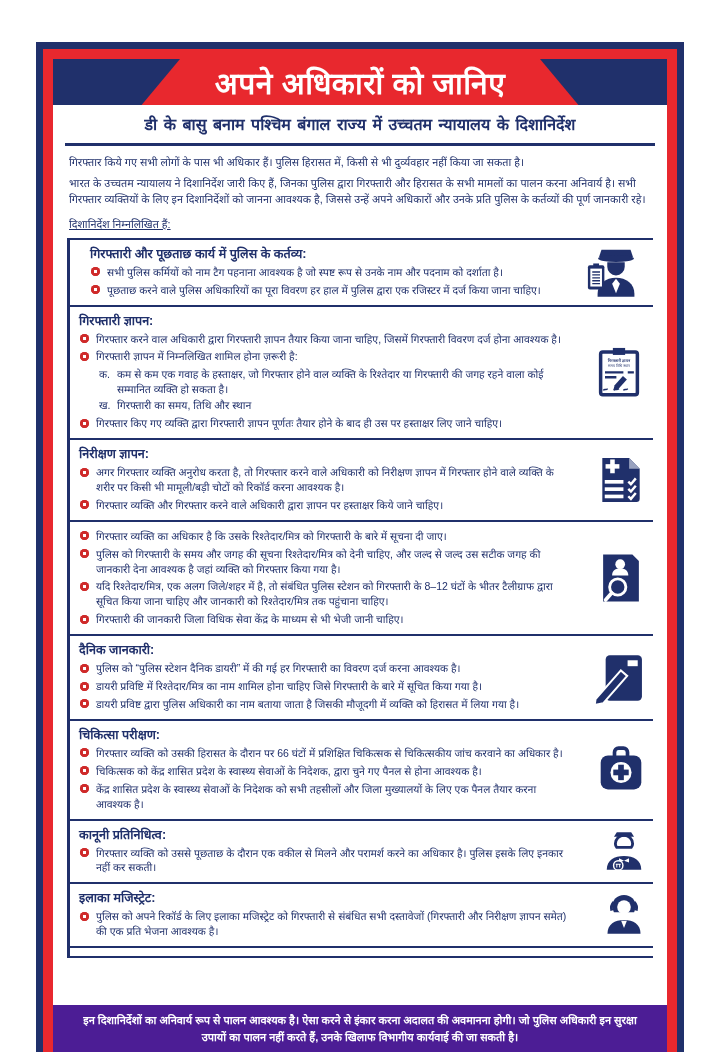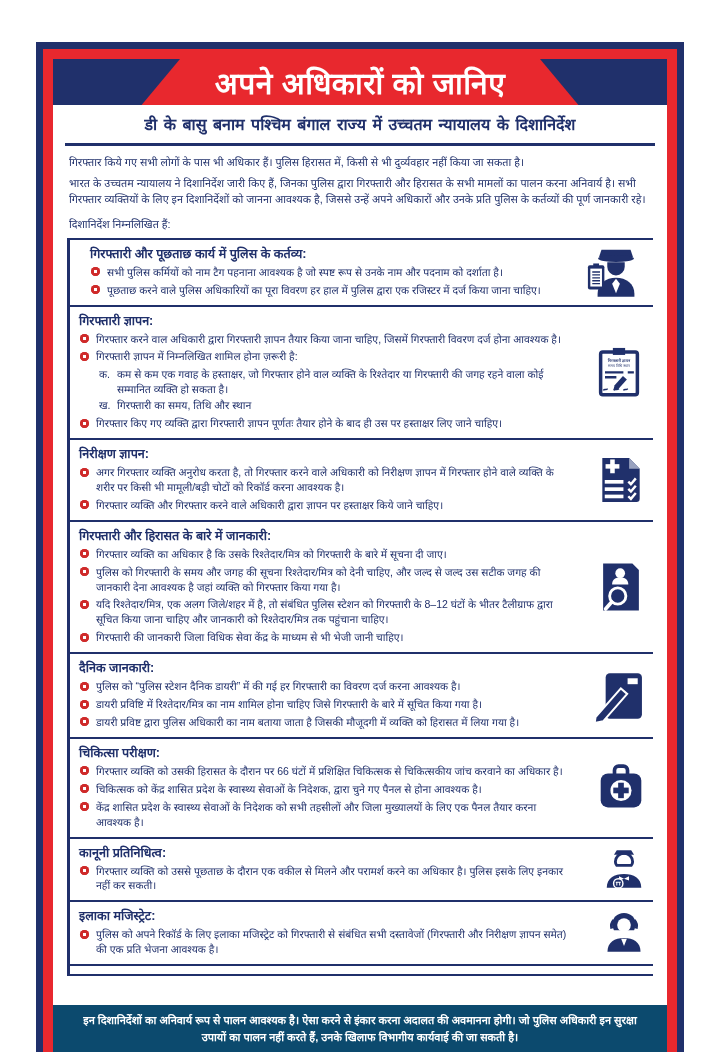--- a/index.html
+++ b/index.html
@@ -16,36 +16,36 @@
   .corner{position:absolute;top:0;height:100%;width:128px;background:#20306b;}
   .corner.left{left:-1px;clip-path:polygon(0 0,100% 0,70% 100%,0 100%);}
   .corner.right{right:-1px;clip-path:polygon(0 0,100% 0,100% 100%,30% 100%);}
   .title{position:relative;color:#ffffff;font-weight:bold;font-size:30px;letter-spacing:.5px;}
   .subtitle-band{height:38px;flex:none;background:#ffffff;display:flex;align-items:center;justify-content:center;}
   .subtitle{color:#20306b;font-weight:bold;font-size:16px;word-spacing:2px;}
   .divider{height:3px;background:#20306b;margin:0 12px;flex:none;}
   
   .content{flex:1;overflow:hidden;padding:3px 14px 0 14px;color:#20306b;border-radius:9px;}
   .intro p{margin:5px 2px;font-size:10.8px;line-height:1.5;}
-  .intro p.lead{margin-top:8px;margin-bottom:6px;}
+  .intro p.lead{margin-top:8px;margin-bottom:6px;text-decoration:underline;}
   
   .section{position:relative;border-left:3px solid #20306b;border-bottom:2px solid #20306b;
            padding:4px 80px 4px 9px;}
   .section:first-child{border-top:2px solid #20306b;padding-left:20px;}
   .section-title{font-size:12.6px;font-weight:bold;margin:1px 0 2px 0;}
   .bullet{display:flex;margin:3px 0;font-size:10.5px;line-height:1.42;}
   .badge{flex:none;width:9px;height:9px;margin:2.5px 7px 0 1px;border-radius:50%;
          background:radial-gradient(circle,#ffffff 0 1.7px,#cf2b2b 1.8px 100%);
          box-shadow:inset 0 0 0 1px #cf2b2b;}
   .subitem{display:flex;margin:1px 0 1px 20px;font-size:10.5px;line-height:1.42;}
   .sub-label{flex:none;width:18px;}
   .icon-wrap{position:absolute;right:6px;top:50%;transform:translateY(-50%);}
   .icon-wrap svg{width:100%;height:100%;display:block;}
   
-  .footer{flex:none;background:#0c4a6e;color:#ffffff;text-align:center;font-weight:bold;
+  .footer{flex:none;background:#4c1d95;color:#ffffff;text-align:center;font-weight:bold;
           font-size:11px;line-height:1.55;padding:7px 28px;}
 </style>
 </head>
 <body>
 
 <div class="poster">
   <div class="frame">
     <div class="inner">
 
       <div class="header">
@@ -152,21 +152,20 @@
                     <rect x="12" y="41" width="23" height="4.5"></rect>
                     <rect x="12" y="50" width="23" height="4.5"></rect>
                   </g>
                   <g stroke="#fff" stroke-width="3" fill="none">
                     <path d="M41 34l3.2 3.2 6-7.2M41 43l3.2 3.2 6-7.2M41 52l3.2 3.2 6-7.2"></path>
                   </g>
                 </svg>
               </div>
             </div>
             <div class="section">
-              <div class="section-title">गिरफ्तारी और हिरासत के बारे में जानकारी:</div>
               <div class="bullet">
                 <span class="badge"></span>
                 <span>गिरफ्तार व्यक्ति का अधिकार है कि उसके रिश्तेदार/मित्र को गिरफ्तारी के बारे में सूचना दी जाए।</span>
               </div>
               <div class="bullet">
                 <span class="badge"></span>
                 <span>पुलिस को गिरफ्तारी के समय और जगह की सूचना रिश्तेदार/मित्र को देनी चाहिए, और जल्द से जल्द उस सटीक जगह की जानकारी देना आवश्यक है जहां व्यक्ति को गिरफ्तार किया गया है।</span>
               </div>
               <div class="bullet">
                 <span class="badge"></span>

